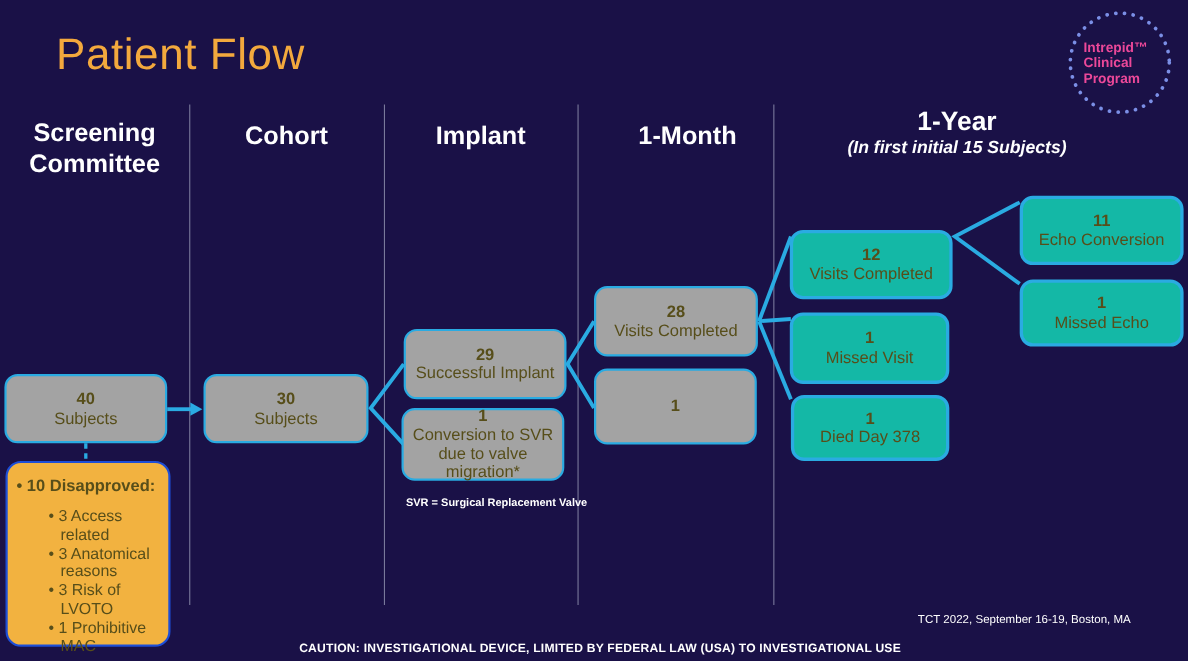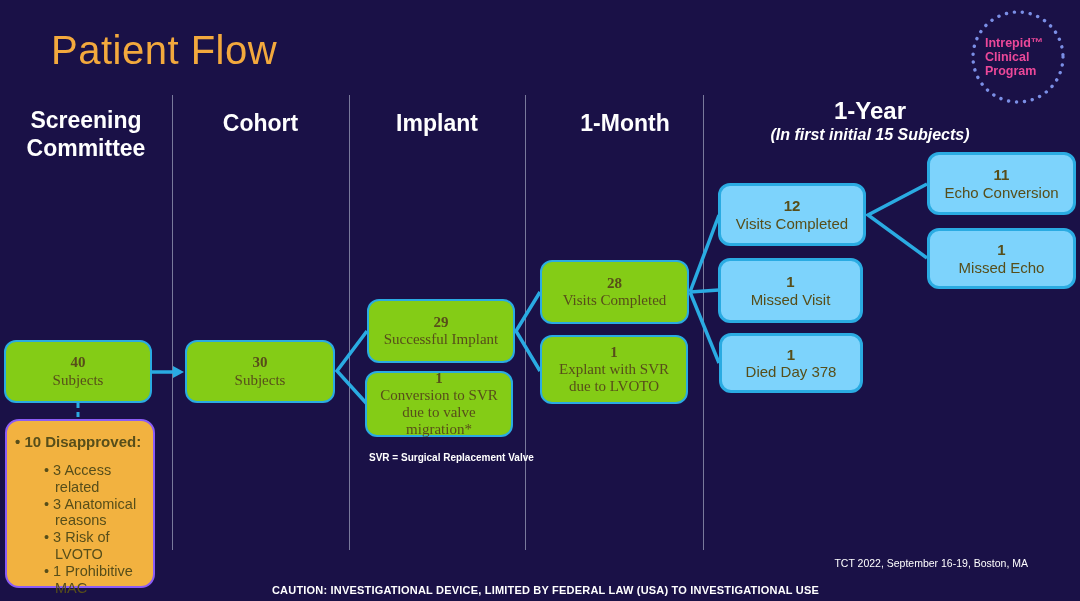--- a/index.html
+++ b/index.html
@@ -24,27 +24,27 @@
   }
   
   svg.wires{position:absolute;left:0;top:0;z-index:2;pointer-events:none;}
   
   .fbox{
     position:absolute;z-index:3;border-radius:12px;
     display:flex;flex-direction:column;align-items:center;justify-content:center;
     text-align:center;color:#574e1a;font-size:15px;line-height:1.15;
     padding:4px 8px;box-sizing:border-box;
   }
-  .fbox.orange{background:#84cc16;border:2px solid #2aabe2;font-family:Liberation Serif, serif;}
-  .fbox.white{background:#7dd3fc;border:3px solid #2aabe2;}
+  .fbox.orange{background:#a3a3a3;border:2px solid #2aabe2;}
+  .fbox.white{background:#14b8a6;border:3px solid #2aabe2;margin-top:26px;}
   .fbox .num{font-weight:bold;}
   
   .listbox{
     position:absolute;z-index:3;border-radius:14px;background:#f2b240;
-    border:2px solid #8b5cf6;box-sizing:border-box;color:#574e1a;
+    border:2px solid #1d4ed8;box-sizing:border-box;color:#574e1a;
     padding:12px 6px 6px 8px;
   }
   .listbox .lb-head{font-weight:bold;font-size:15px;}
   .listbox .lb-head:before{content:"• ";}
   .listbox ul{margin:12px 0 0 0;padding-left:40px;list-style:none;}
   .listbox li{font-size:14.5px;line-height:1.16;}
   .listbox li:before{content:"• ";margin-left:-11px;}
   
   .n-annot{position:absolute;z-index:3;text-align:center;color:#2aabe2;}
   .n-annot .n-big{font-weight:bold;font-size:21px;}
@@ -142,21 +142,20 @@
     <span>Conversion to SVR due to valve migration*</span>
   </div>
   <div class="svr-note" style="left:369px;top:452px;">SVR = Surgical Replacement Valve</div>
 
   <div class="fbox orange" style="left:540px;top:260px;width:149px;height:64px;">
     <span class="num">28</span>
     <span>Visits Completed</span>
   </div>
   <div class="fbox orange" style="left:540px;top:335px;width:148px;height:69px;">
     <span class="num">1</span>
-    <span>Explant with SVR due to LVOTO</span>
   </div>
 
   <div class="fbox white" style="left:718px;top:183px;width:148px;height:63px;">
     <span class="num">12</span>
     <span>Visits Completed</span>
   </div>
   <div class="fbox white" style="left:718px;top:258px;width:145px;height:65px;">
     <span class="num">1</span>
     <span>Missed Visit</span>
   </div>

